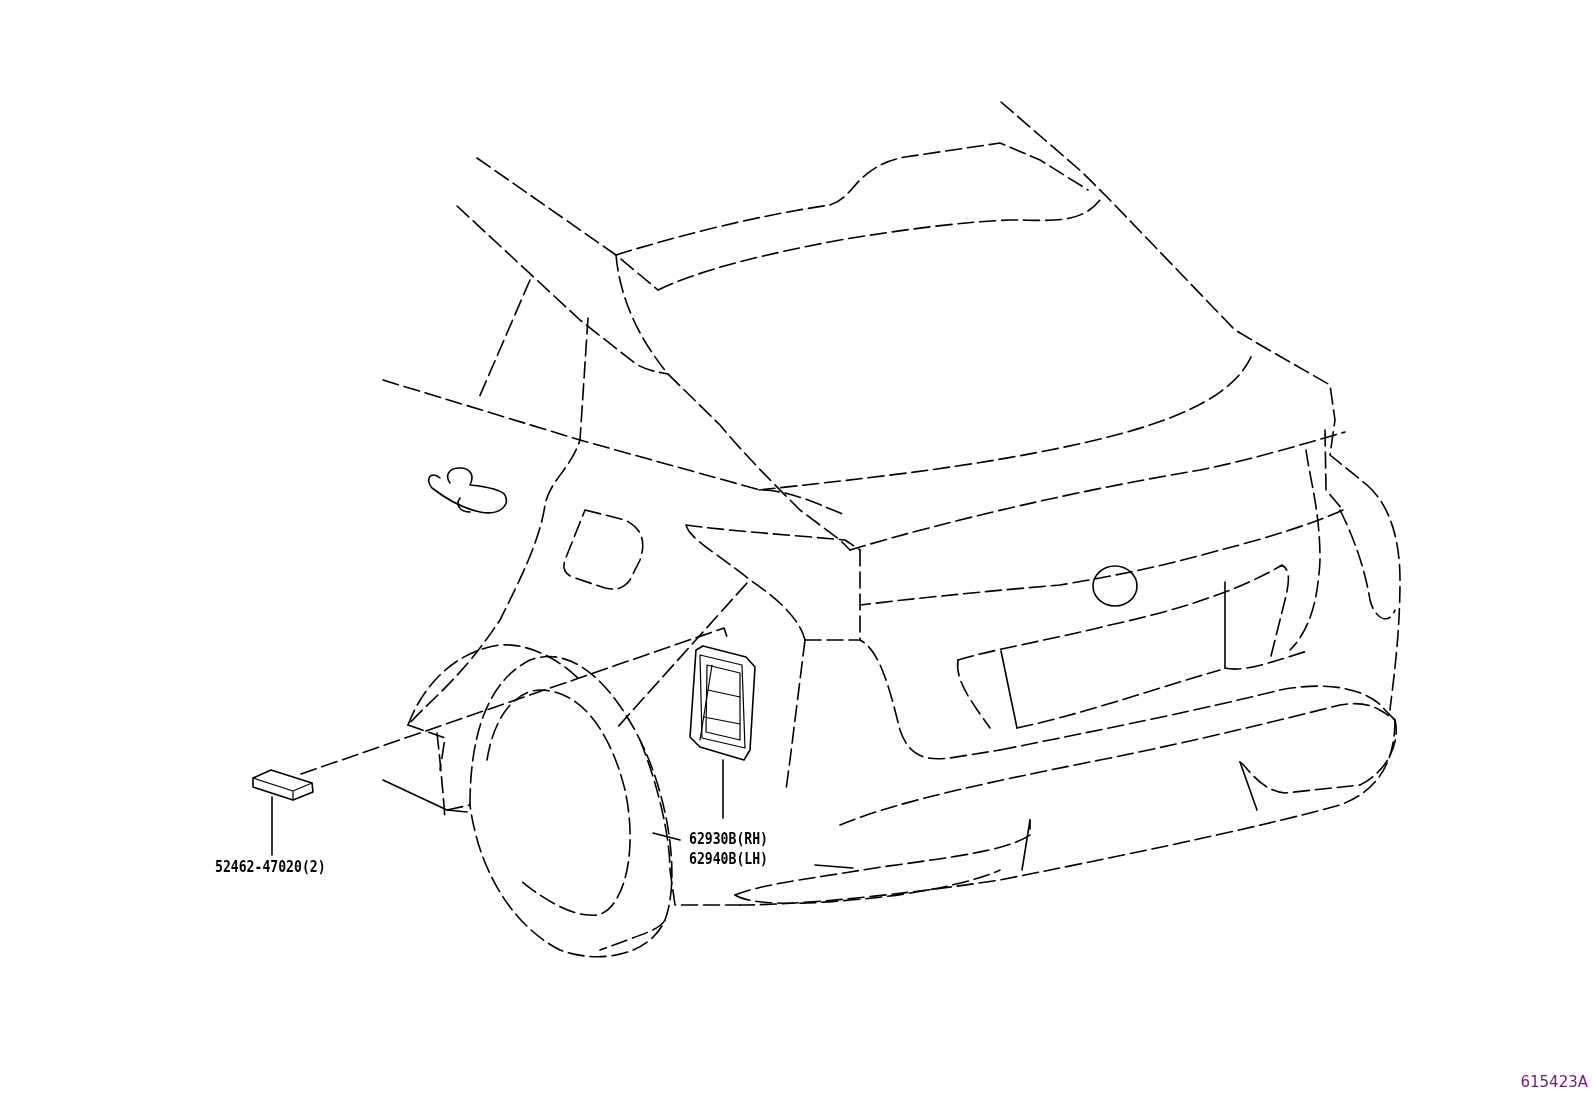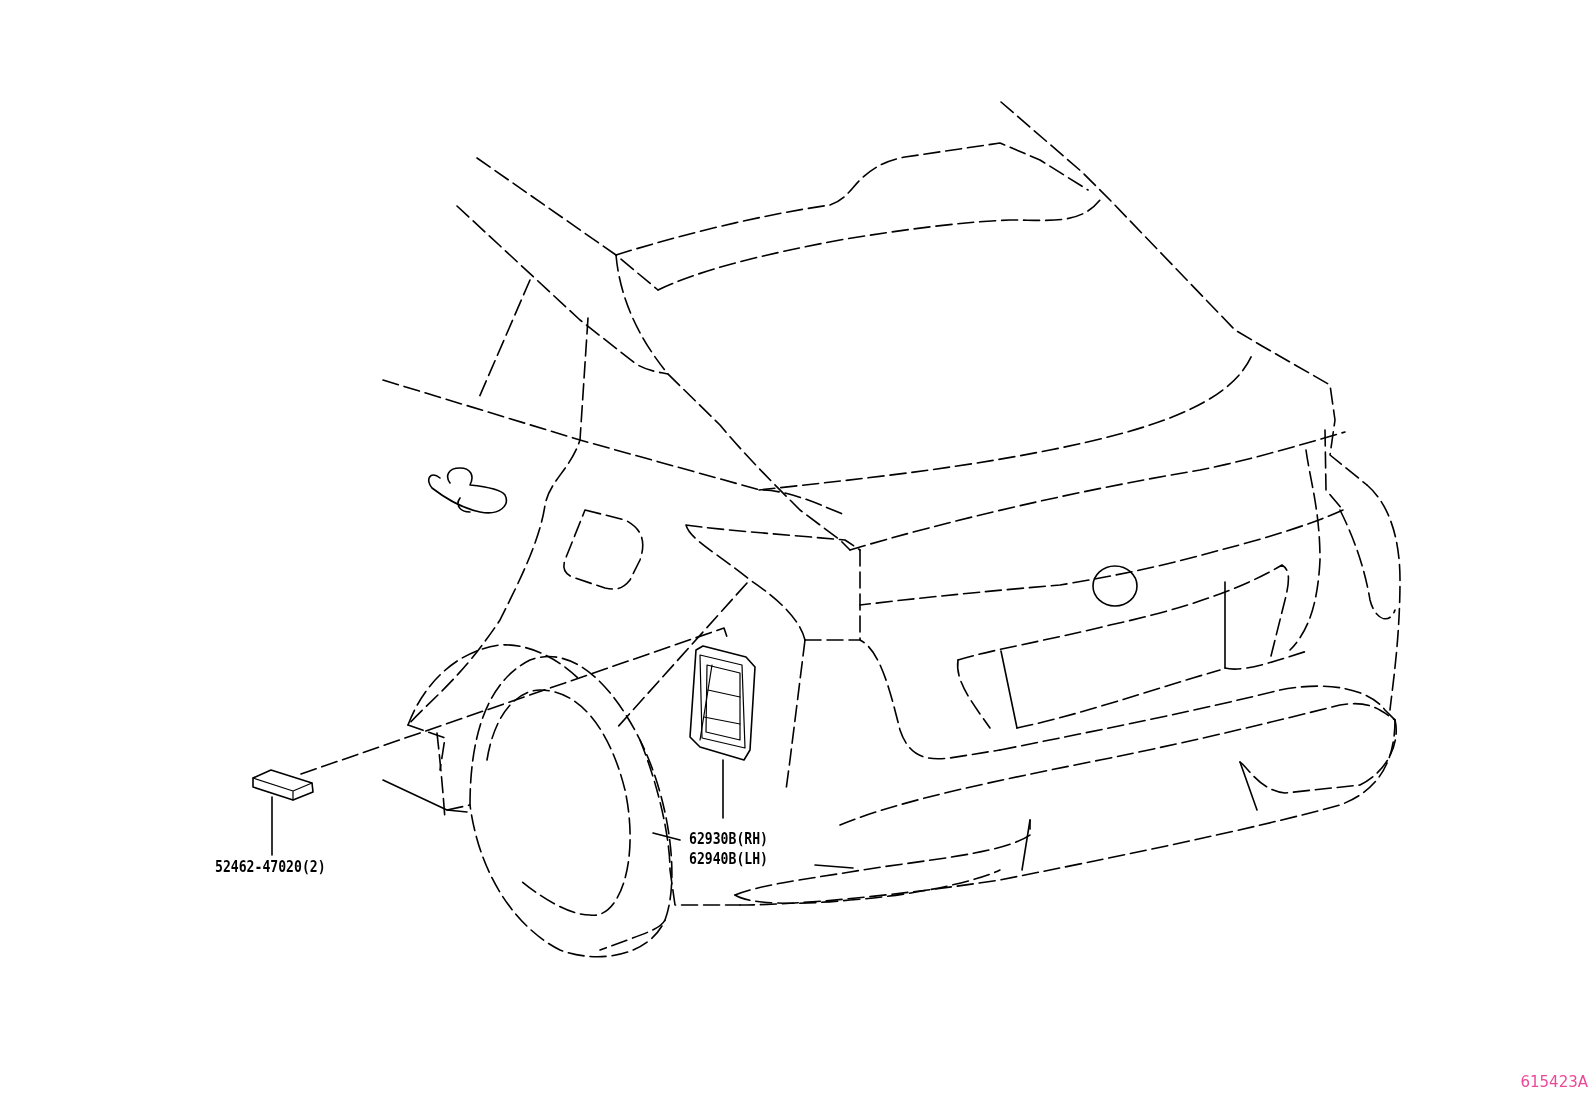--- a/index.html
+++ b/index.html
@@ -3,21 +3,21 @@
   <meta charset="utf-8">
   <style>
     html, body { margin: 0; padding: 0; background: #ffffff; }
     body { width: 1592px; height: 1099px; position: relative; overflow: hidden; font-family: "DejaVu Sans Mono", monospace; }
     #diagram { position: absolute; left: 0; top: 0; width: 1592px; height: 1099px; }
     .ln { fill: none; stroke: #000; stroke-width: 1.6; stroke-linecap: round; stroke-linejoin: round; }
     .dash { stroke-dasharray: 16 6; }
     .thin { stroke-width: 1.2; }
     .callout { position: absolute; font-family: "DejaVu Sans Mono", monospace; font-size: 16px; line-height: 19px; color: #000; white-space: pre; letter-spacing: 0px; font-weight: bold; transform: scaleX(0.82); transform-origin: left top; }
     .callout.interactable { cursor: pointer; }
-    .fig-id { position: absolute; right: 4px; bottom: 8px; font-family: "DejaVu Sans", sans-serif; font-size: 15px; color: #ec4899; }
+    .fig-id { position: absolute; right: 4px; bottom: 8px; font-family: "DejaVu Sans", sans-serif; font-size: 15px; color: #701a75; }
   </style>
 </head>
 <body>
 
 <svg id="diagram" viewBox="0 0 1592 1099" xmlns="http://www.w3.org/2000/svg">
   <g>
 
     <path class="ln dash" d="M477,158 L616,255 L658,290"></path>
     <path class="ln dash" d="M457,206 L580,320 L636,364 C650,372 660,372 668,374"></path>
     <path class="ln dash" d="M1001,102 L1082,172 L1110,200 L1235,330 L1262,346 L1330,385 L1335,420 L1330,455 L1367,485"></path>

